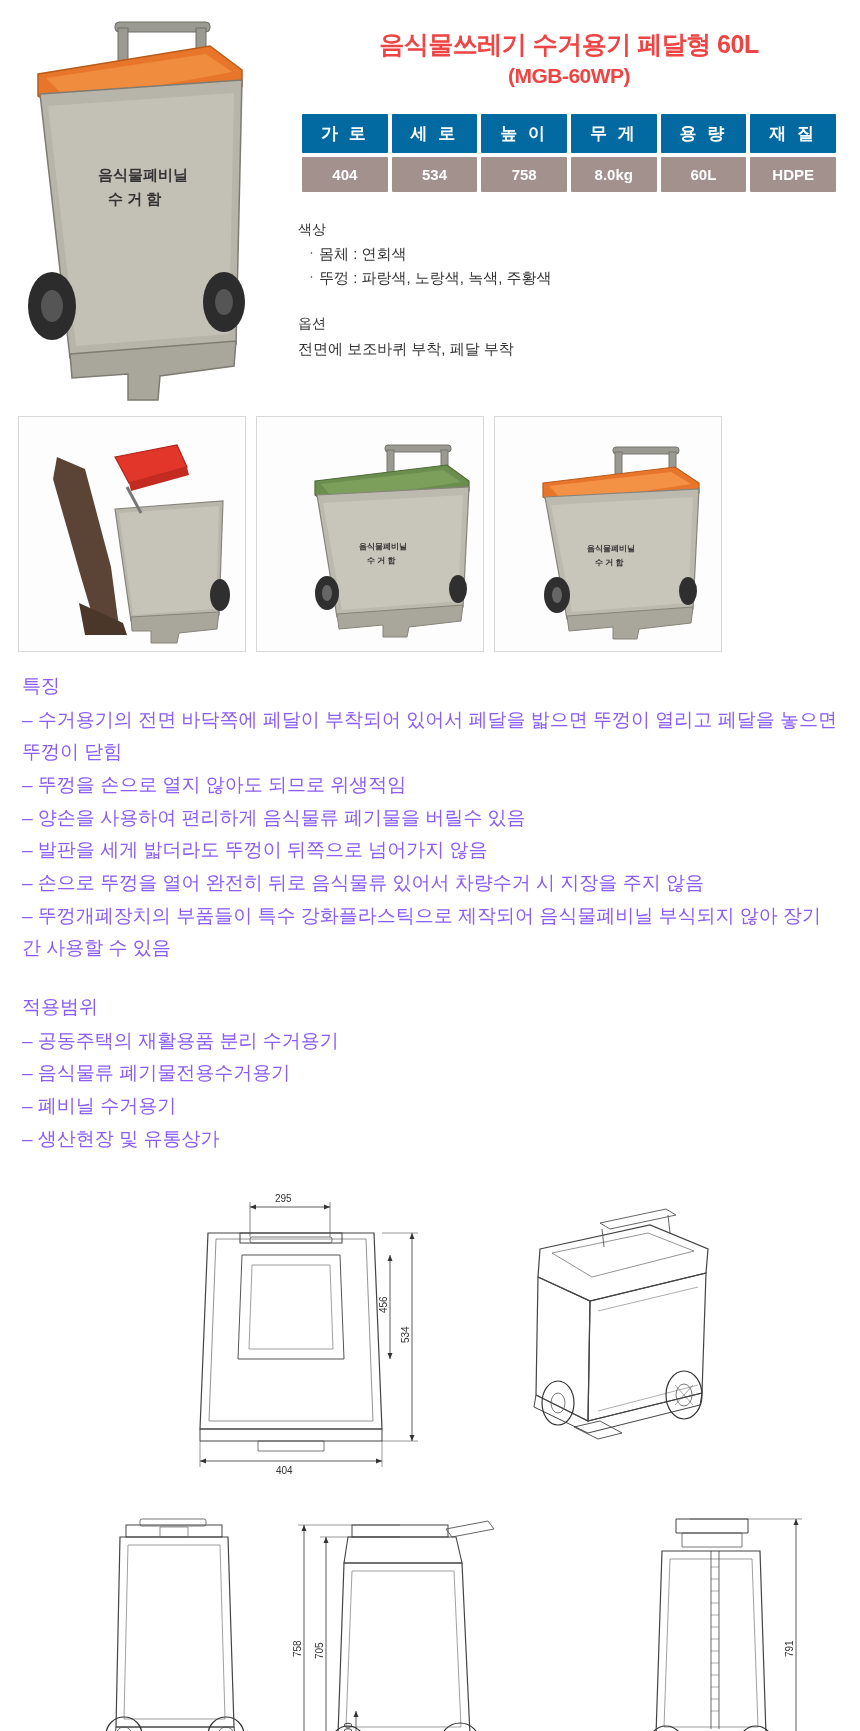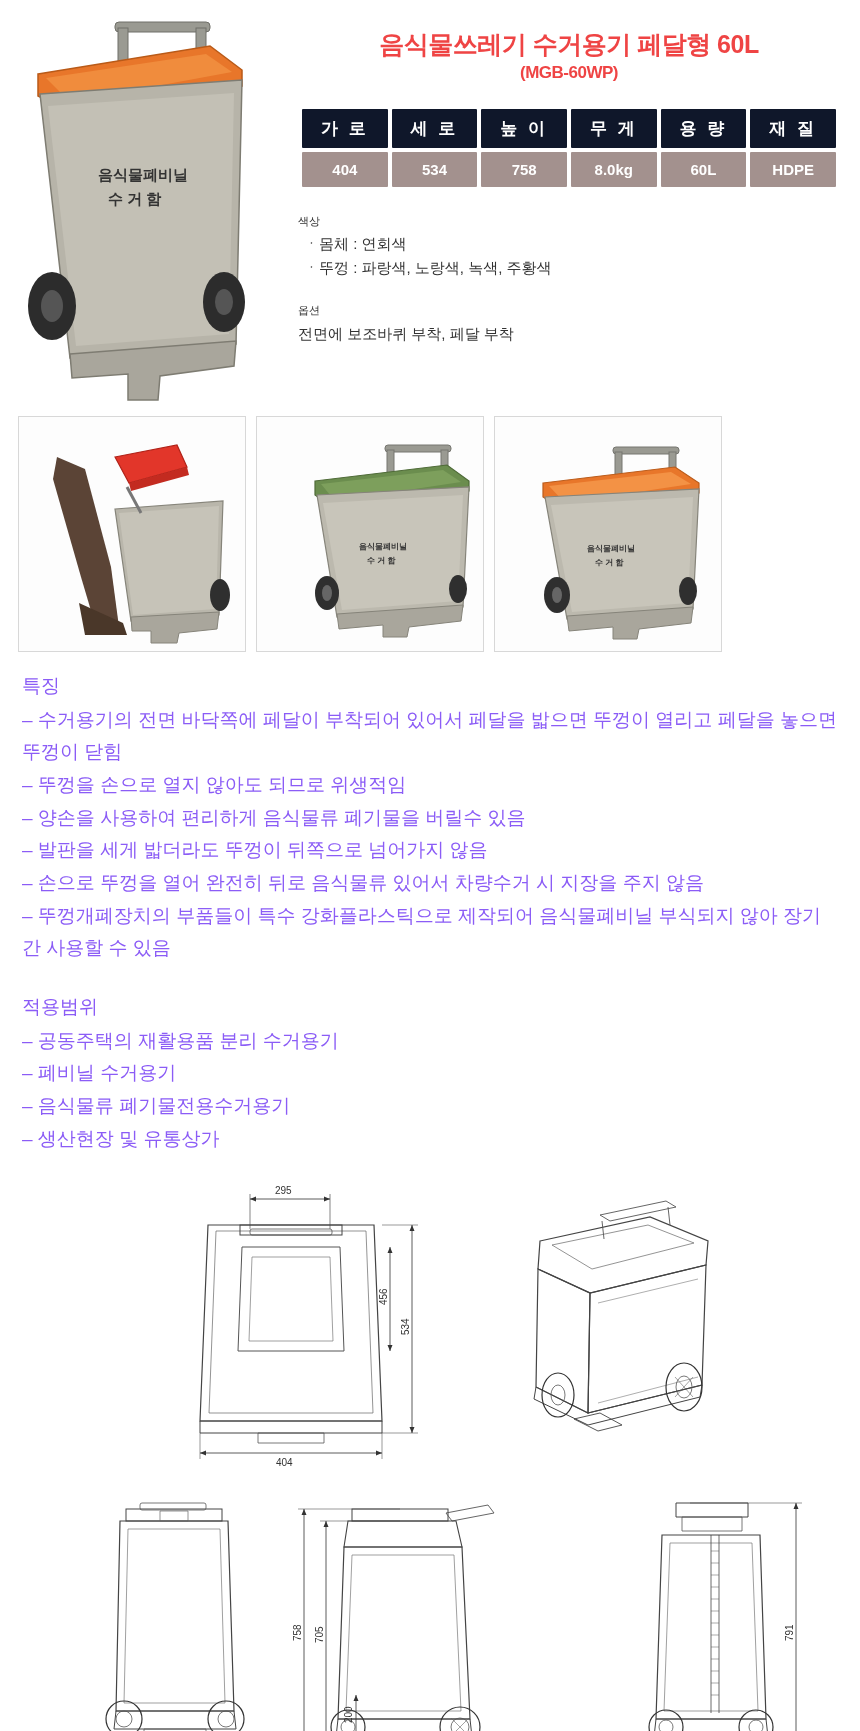--- a/index.html
+++ b/index.html
@@ -11,49 +11,49 @@
     color: #333;
   }
   .page { width: 860px; position: relative; padding: 0; }
 
   
   .top { display: flex; padding: 10px 0 0 0; }
   .hero { width: 290px; display: flex; justify-content: center; align-items: flex-start; padding-top: 4px; }
   .info { flex: 1; padding: 18px 20px 0 8px; }
 
   .title { text-align: center; color: #ef4444; font-size: 25px; font-weight: bold; line-height: 1.35; letter-spacing: -0.5px; }
-  .title .sub { display: block; font-size: 17px; }
+  .title .sub { display: block; font-size: 21px; }
 
   .spec-table { margin: 20px 0 0 0; border-collapse: separate; border-spacing: 4px; width: 100%; }
   .spec-table th {
-    background: #0f172a; color: #fff; font-size: 17px; font-weight: bold;
+    background: #0369a1; color: #fff; font-size: 17px; font-weight: bold;
     padding: 8px 0; text-align: center; letter-spacing: 3px; border-radius: 1px;
   }
   .spec-table td {
     background: #a3918e; color: #fff; font-size: 15px; font-weight: bold;
     padding: 9px 0; text-align: center; border-radius: 1px;
   }
 
   .block { margin-top: 22px; font-size: 15px; color: #333; line-height: 1.6; }
-  .block .head { font-size: 11px; margin-bottom: 2px; }
+  .block .head { font-size: 14px; margin-bottom: 2px; }
   .block .line { padding-left: 6px; }
 
   
   .photos { display: flex; gap: 10px; padding: 12px 18px 0 18px; }
   .photo { width: 228px; height: 236px; border: 1px solid #d8d8d8; background: #fff; position: relative; overflow: hidden; }
 
   
   .textblock { padding: 18px 22px 0 22px; font-size: 19px; line-height: 1.72; color: #8b5cf6; }
   .textblock .hd { margin-bottom: 1px; }
   .textblock ul { list-style: none; margin: 0; padding: 0; }
   .textblock li::before { content: "– "; }
 
   
   .drawings { padding: 26px 0 20px 0; }
-  .draw-row { display: flex; justify-content: center; align-items: flex-start; }
+  .draw-row { display: flex; justify-content: center; align-items: flex-start; margin-top: 8px; }
 
   svg text { font-family: "Liberation Sans", sans-serif; fill: #333; }
 </style>
 </head>
 <body>
 
 <div class="page">
 
   <div class="top">
 
@@ -203,22 +203,22 @@
       <li>발판을 세게 밟더라도 뚜껑이 뒤쪽으로 넘어가지 않음</li>
       <li>손으로 뚜껑을 열어 완전히 뒤로 음식물류 있어서 차량수거 시 지장을 주지 않음</li>
       <li>뚜껑개폐장치의 부품들이 특수 강화플라스틱으로 제작되어 음식물폐비닐 부식되지 않아 장기간 사용할 수 있음</li>
     </ul>
   </div>
 
   <div class="textblock" style="padding-top:26px;">
     <div class="hd">적용범위</div>
     <ul>
       <li>공동주택의 재활용품 분리 수거용기</li>
+      <li>음식물류 폐기물전용수거용기</li>
       <li>폐비닐 수거용기</li>
-      <li>음식물류 폐기물전용수거용기</li>
       <li>생산현장 및 유통상가</li>
     </ul>
   </div>
 
   <div class="drawings">
     <div class="draw-row">
 
       <svg width="380" height="290" viewBox="0 0 380 290">
 
         <line x1="160" y1="18" x2="240" y2="18" stroke="#333" stroke-width="0.8"></line>

